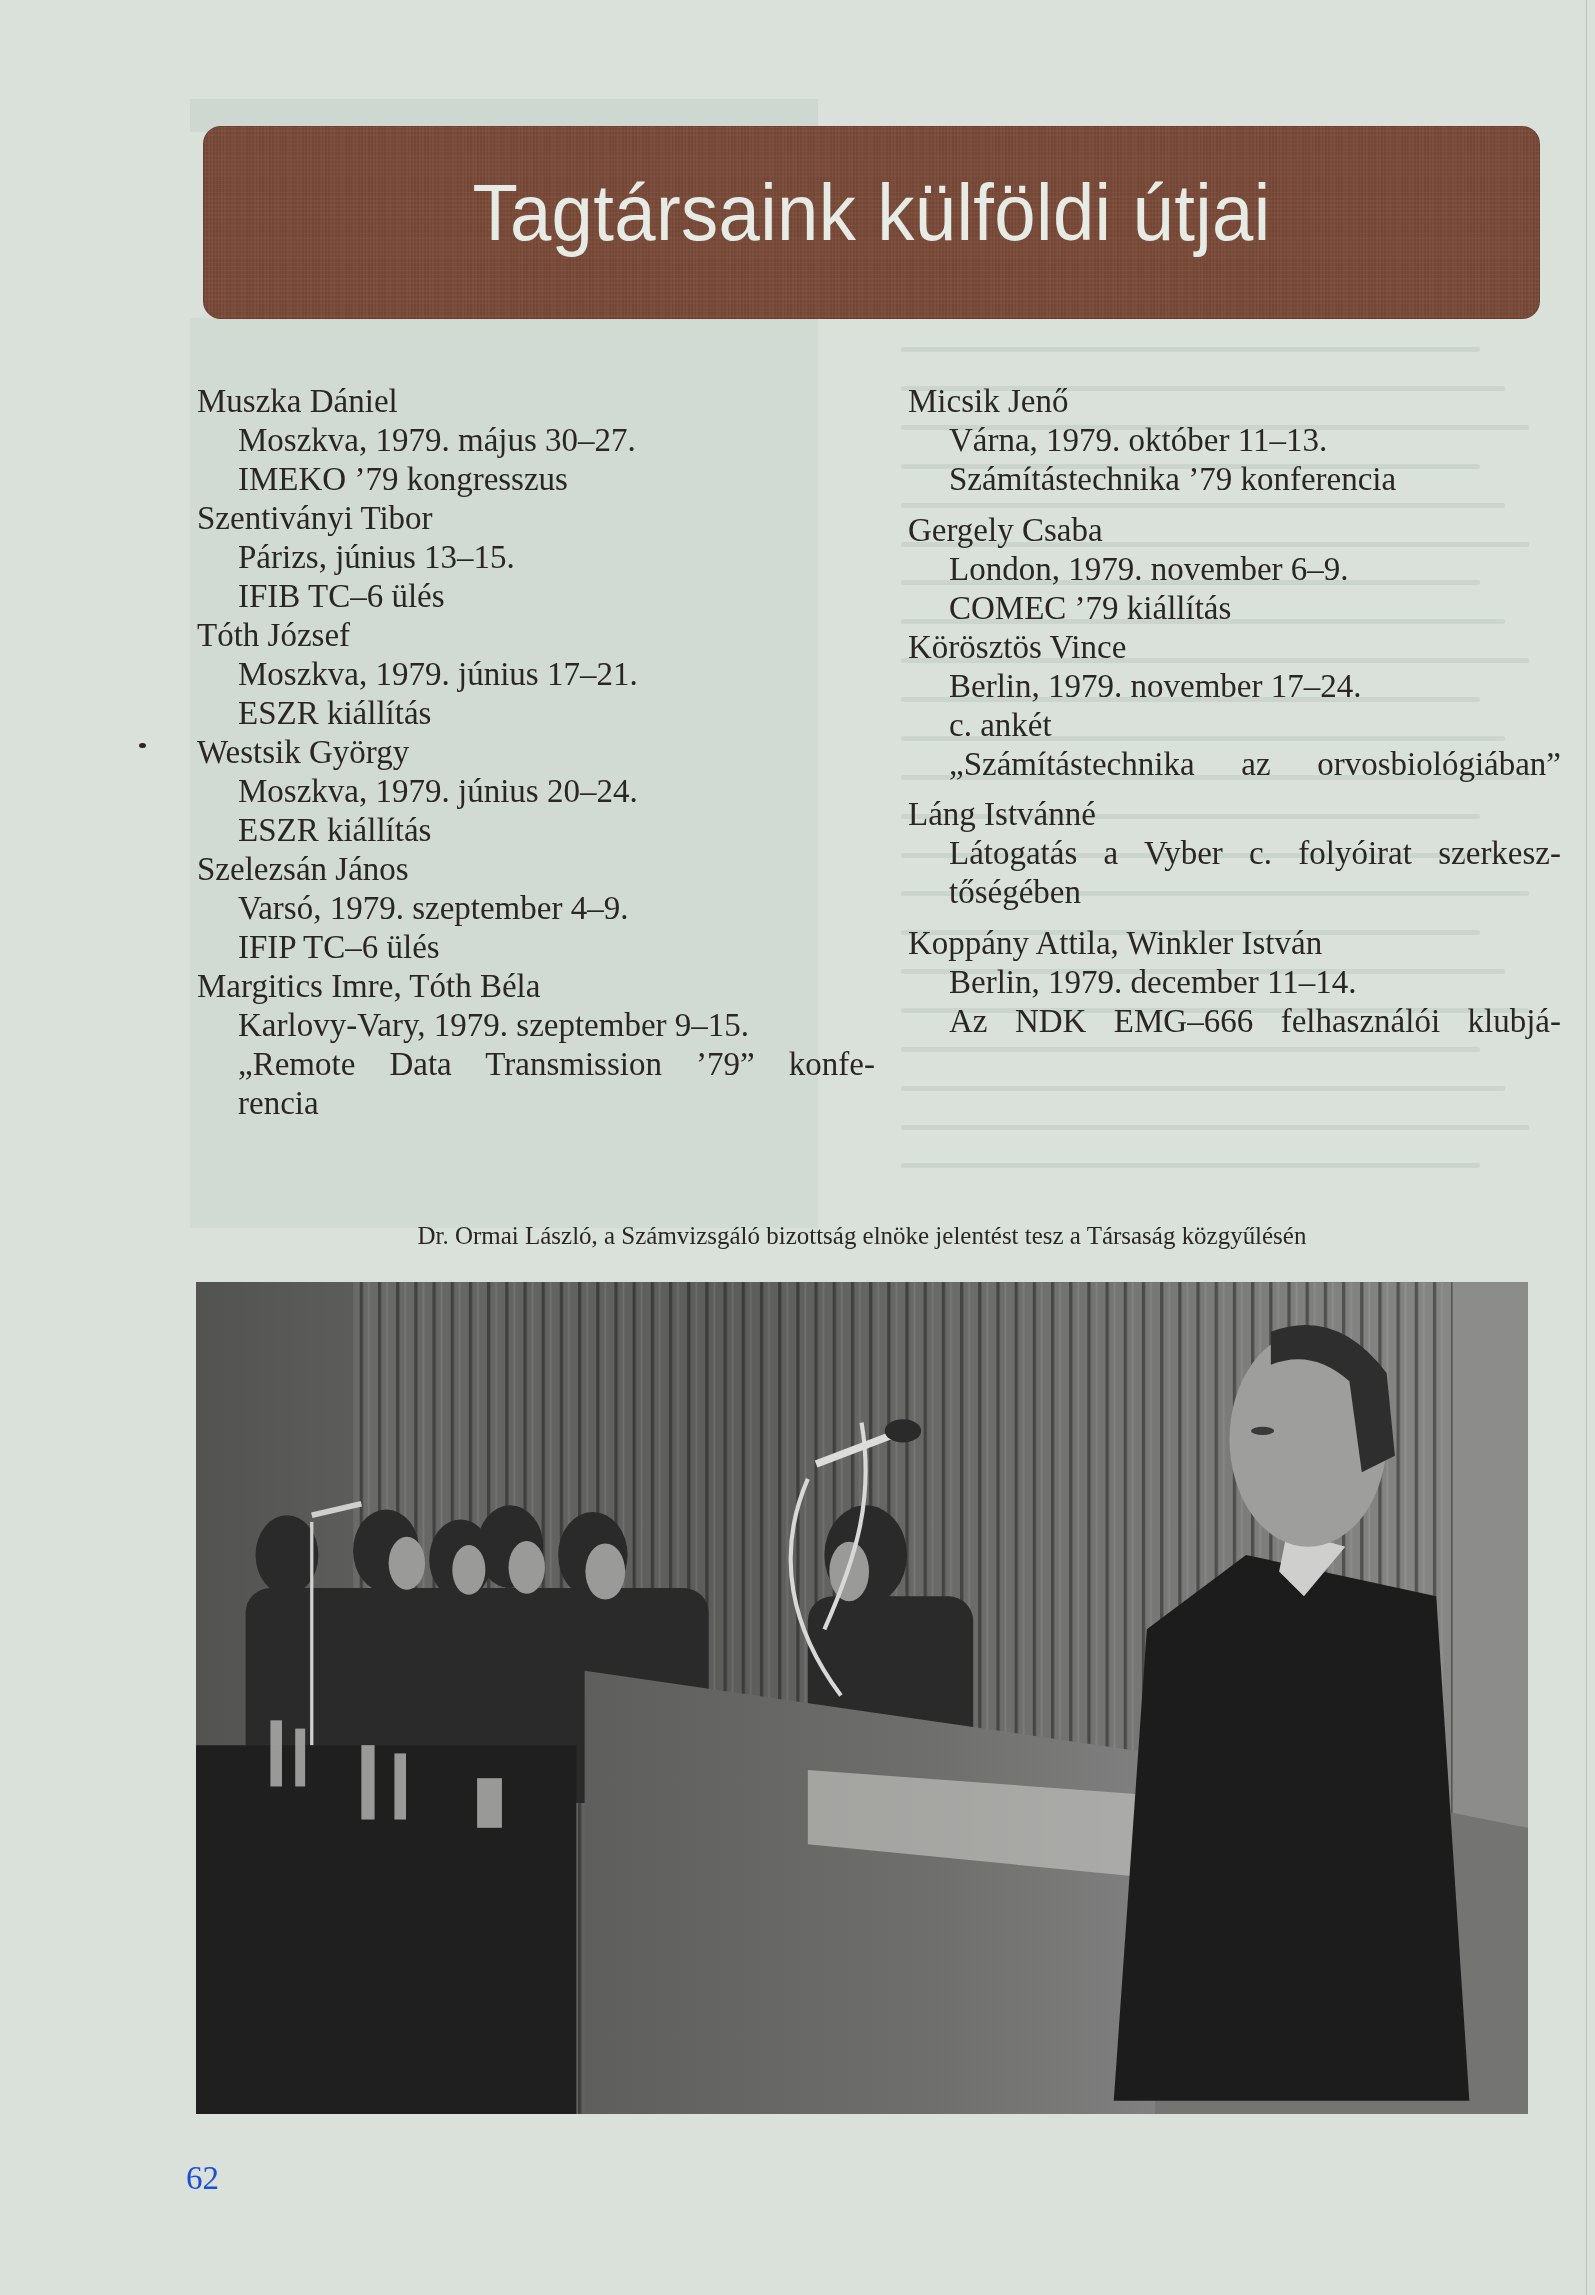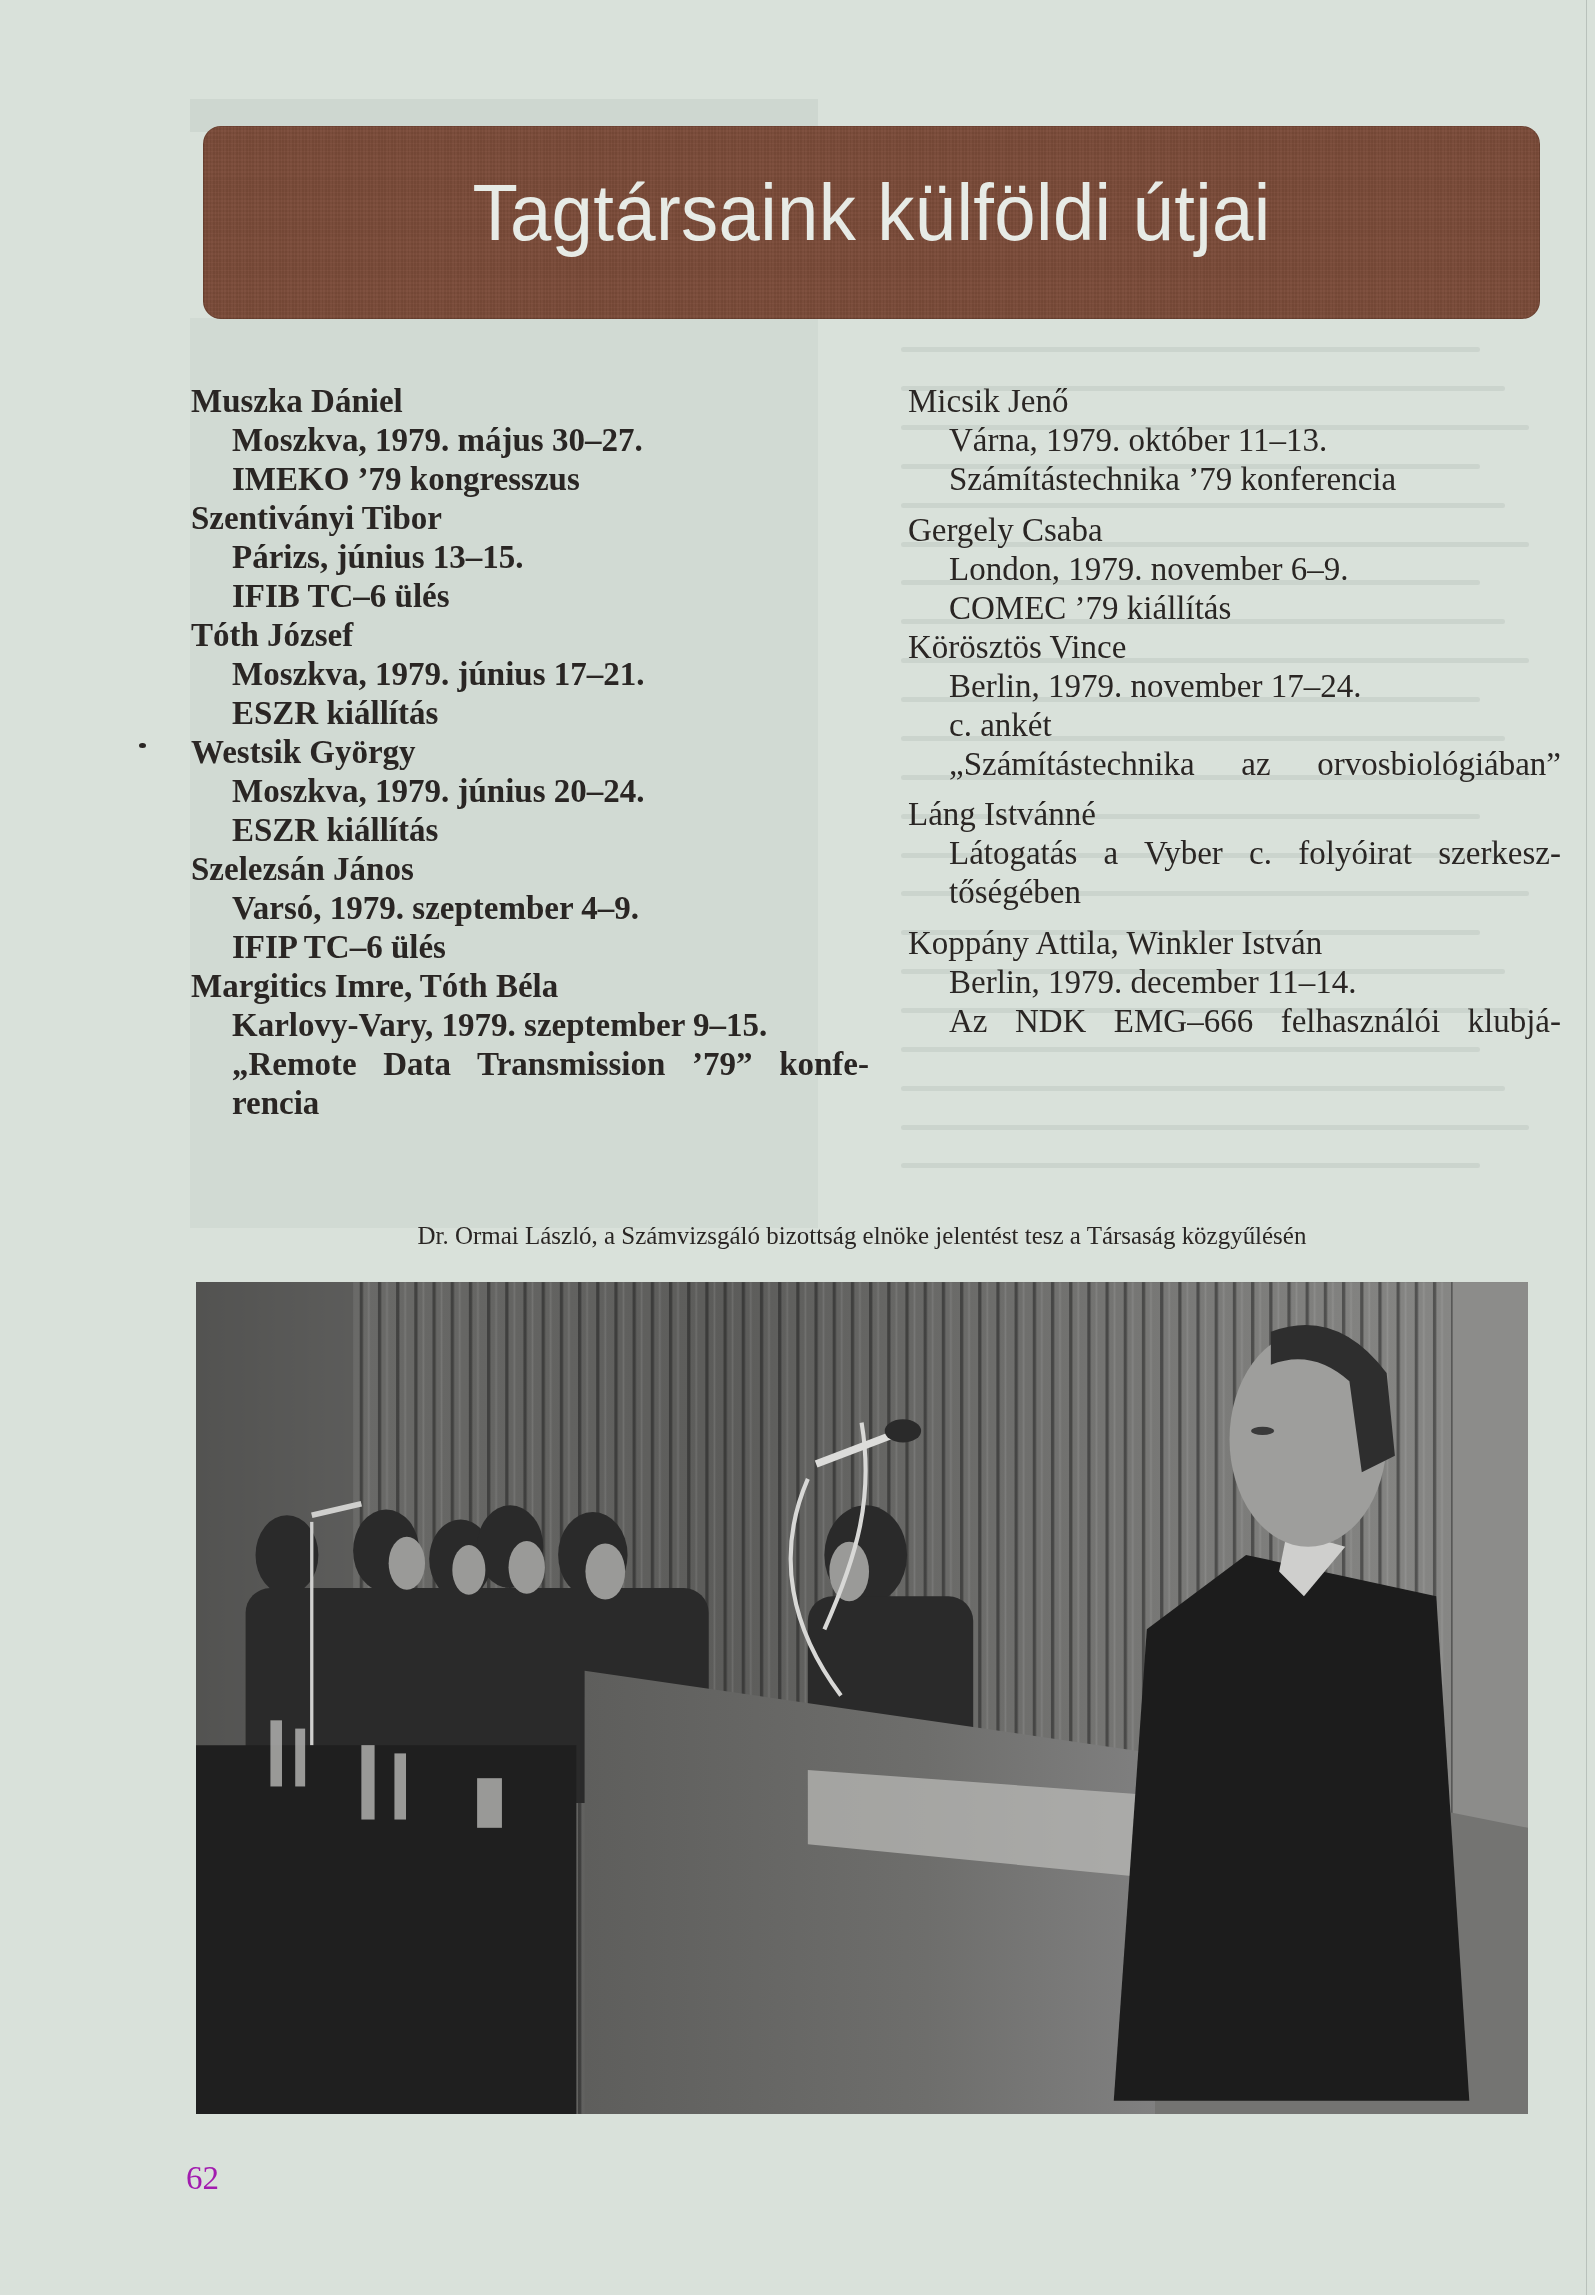--- a/index.html
+++ b/index.html
@@ -20,37 +20,37 @@
     box-shadow: inset 0 0 0 0.8px rgba(60,30,20,0.3);
     border-radius: 18px;
   }
   .banner-title {
     position:absolute; left:0; right:0; top:41px; text-align:center;
     font-family:"Liberation Sans", sans-serif;
     font-size:79px; color:#e7ebe6; letter-spacing:0.4px;
     transform: scaleX(0.94);
   }
   .col { position:absolute; font-size:33px; line-height:39px; }
-  .col-left { left:191px; top:382px; width:678px;font-weight:bold; }
+  .col-left { left:197px; top:382px; width:678px; }
   .col-right { left:908px; top:382px; width:653px; }
   .entry-name { display:block; white-space:nowrap; }
   .entry-line { display:block; padding-left:41px; white-space:nowrap; }
   .entry-line.just { white-space:normal; text-align:justify; text-align-last:justify; }
   .gap { display:block; height:11.6px; }
   .bullet { position:absolute; left:139px; top:743px; width:6.6px; height:5px; background:#2a2624; border-radius:50%; }
   .caption {
     position:absolute; left:196px; width:1332px; top:1221px; text-align:center;
     font-size:26px; color:#2a2624; transform:scaleX(0.96);
   }
   .photo {
     position:absolute; left:196px; top:1282px; width:1332px; height:832px;
     overflow:hidden; background:#5a5a58;
   }
   .page-num {
-    position:absolute; left:186px; top:2160px; font-size:33px; color:#a21caf;
+    position:absolute; left:186px; top:2160px; font-size:33px; color:#1d4ed8;
   }
   .margin-rule { position:absolute; left:1586px; top:0; width:0.8px; height:2295px; background:rgba(90,100,95,0.25); }
 </style>
 </head>
 <body>
 
 <div class="bleed" style="left:190px;top:99px;width:628px;height:33px;"></div>
 <div class="bleed" style="left:190px;top:318px;width:628px;height:910px;background:rgba(120,130,125,0.07);"></div>
 <div class="margin-rule"></div>
 

